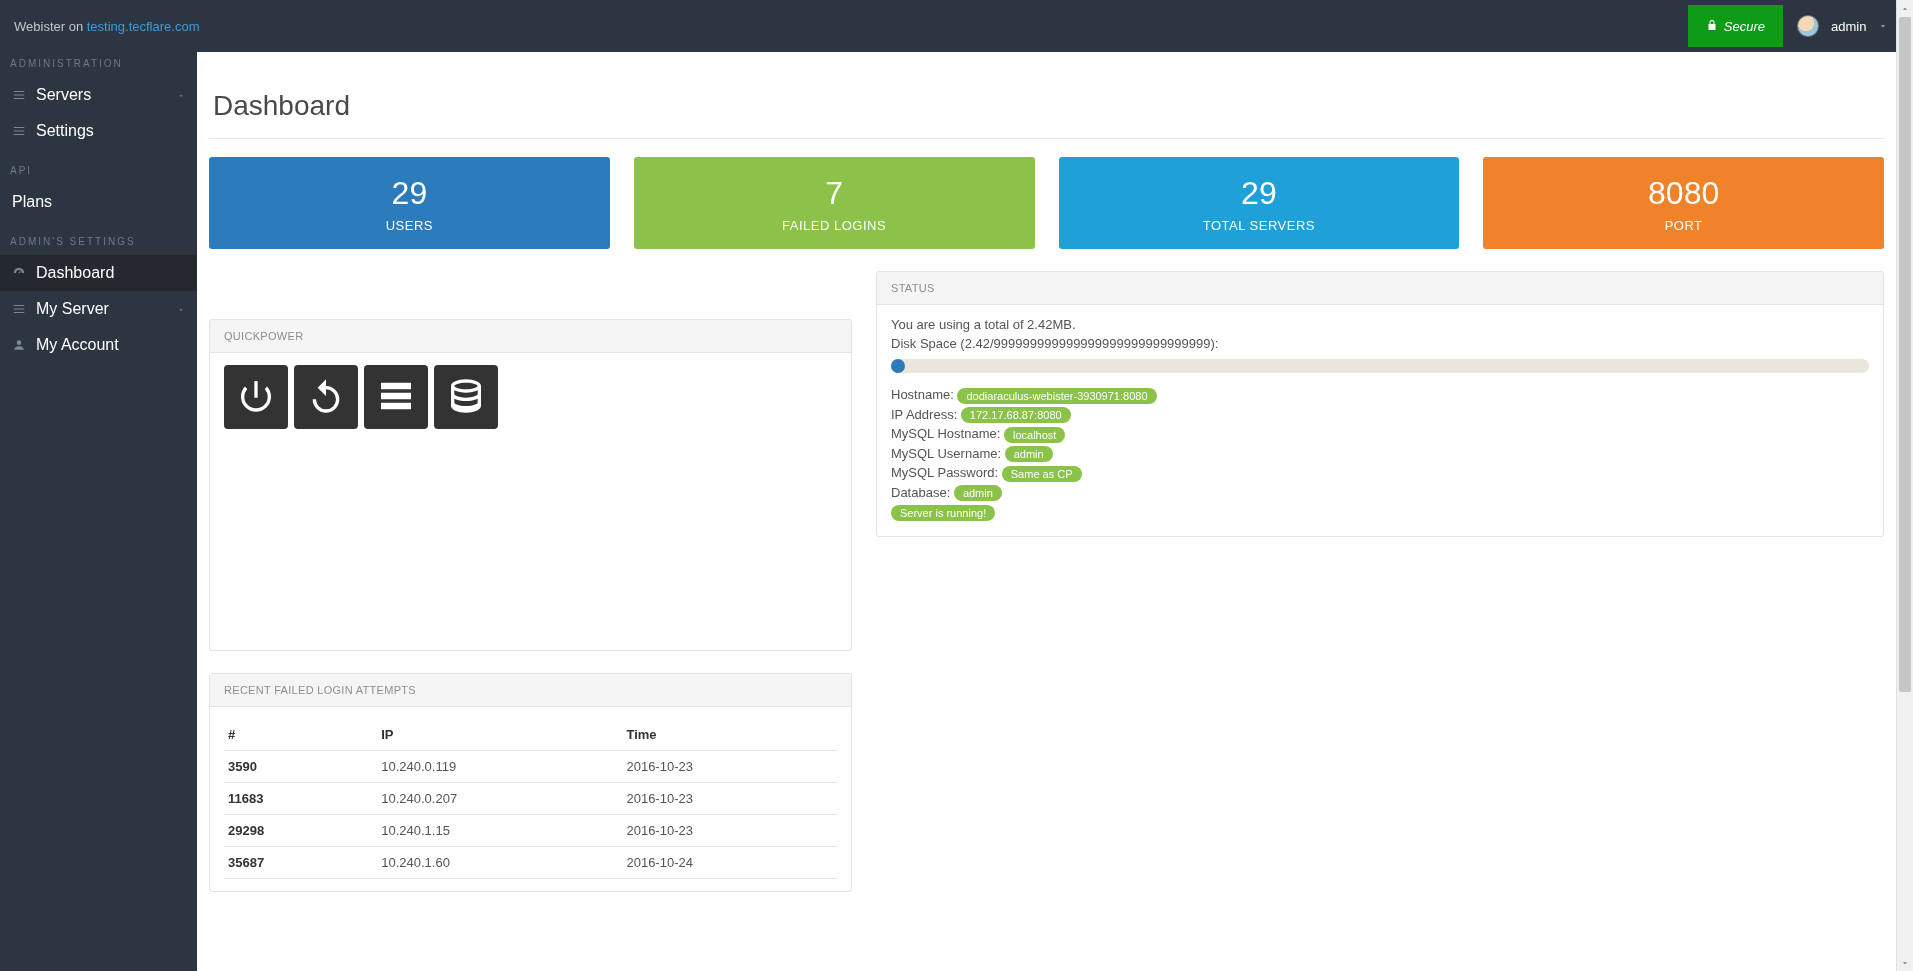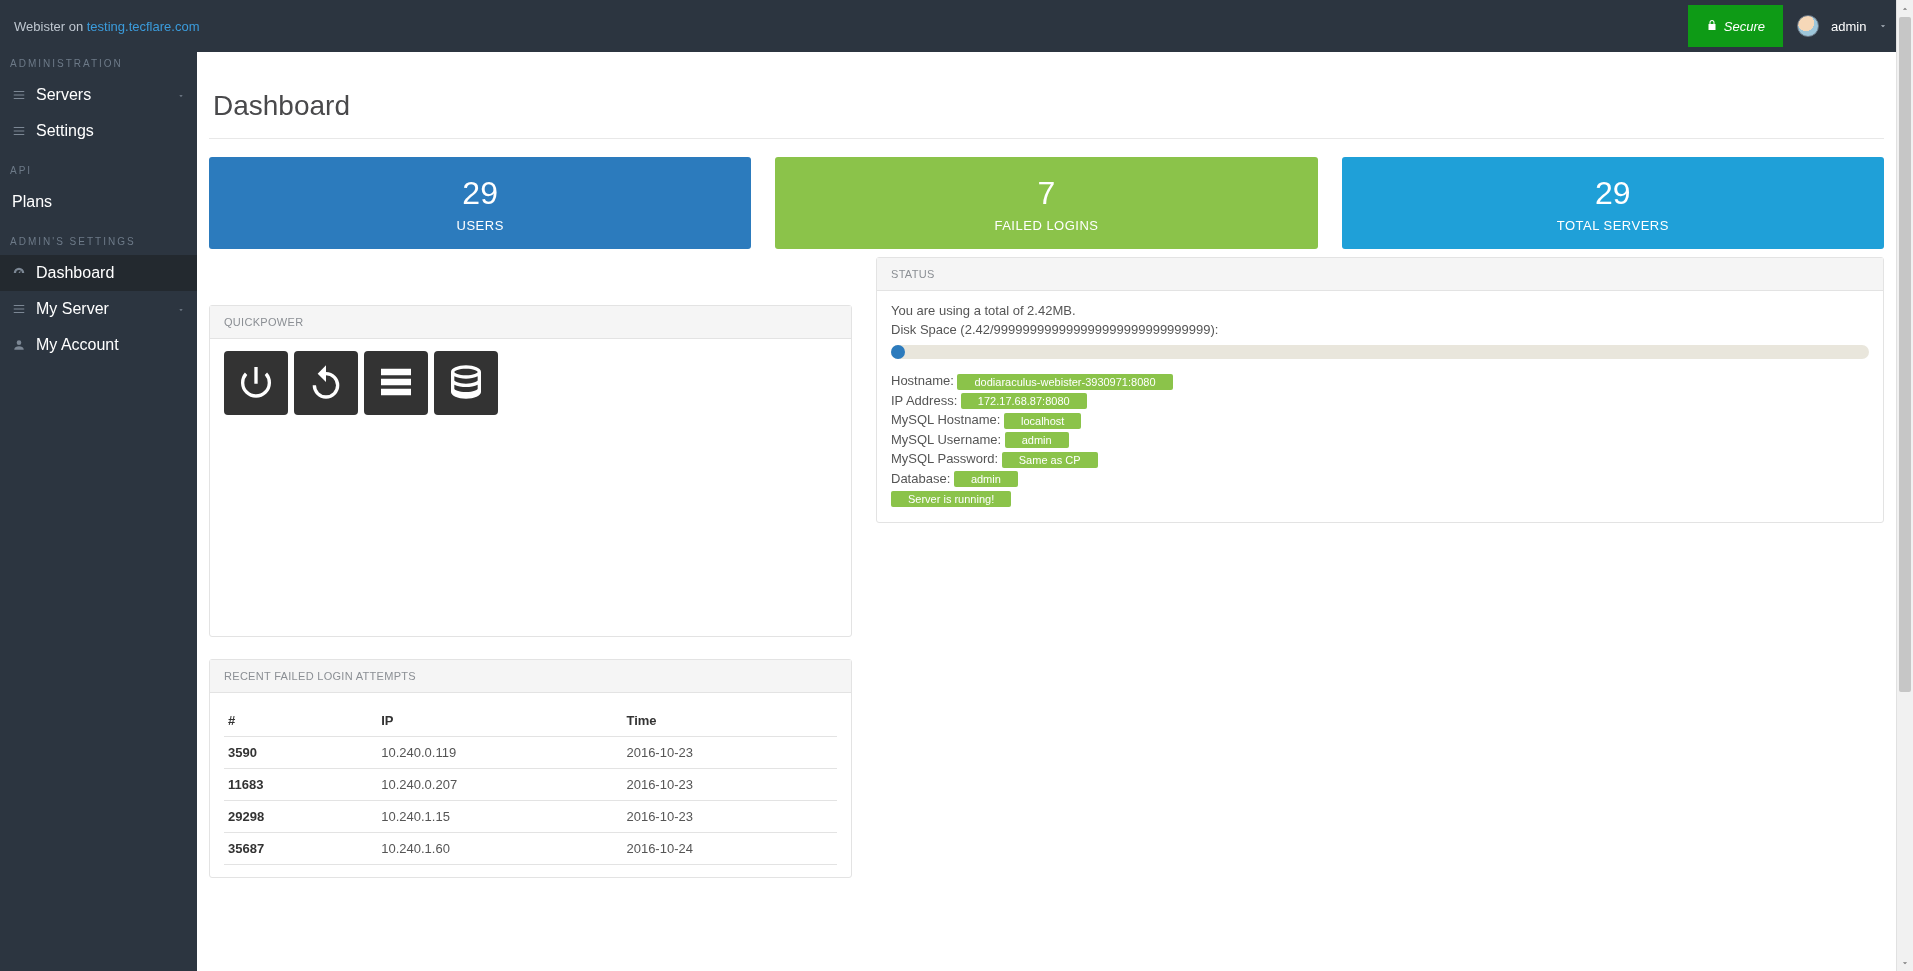--- a/index.html
+++ b/index.html
@@ -92,21 +92,21 @@
   overflow: auto;
 }
 .page-title {
   font-size: 28px;
   font-weight: 500;
   color: #49494b;
   margin: 48px 0 16px 4px;
 }
 hr.page-sep { border: 0; border-top: 1px solid #e8e8e8; margin-bottom: 18px; }
 
-.stat-row { display: flex; gap: 24px; margin-bottom: 8px; }
+.stat-row { display: flex; gap: 24px; margin-bottom: 22px; }
 .stat {
   flex: 1;
   color: #fff;
   text-align: center;
   padding: 18px 10px 16px 10px;
   border-radius: 3px;
 }
 .stat .num { font-size: 32px; font-weight: 400; }
 .stat .lbl { font-size: 13px; margin-top: 6px; letter-spacing: .5px; }
 .stat-blue   { background: #2c7bbd; }
@@ -157,22 +157,22 @@
   position: absolute; left: 0; top: 0; bottom: 0;
   width: 14px;
   background: #2c7bbd;
   border-radius: 8px 8px 8px 8px;
 }
 .pill {
   display: inline-block;
   background: #8bc34a;
   color: #fff;
   font-size: 11px;
-  padding: 2px 17px;
-  border-radius: 2px;
+  padding: 2px 9px;
+  border-radius: 8px;
   vertical-align: middle;
 }
 .status-kv { margin: 3px 0; }
 
 
 .failed-panel { margin-top: 22px; width: 643px; }
 table.flog { width: 100%; border-collapse: collapse; }
 table.flog th, table.flog td {
   text-align: left;
   padding: 8px 4px;
@@ -294,20 +294,24 @@
       <div class="num">29</div>
       <div class="lbl">USERS</div>
     </div>
     <div class="stat stat-green">
       <div class="num">7</div>
       <div class="lbl">FAILED LOGINS</div>
     </div>
     <div class="stat stat-teal">
       <div class="num">29</div>
       <div class="lbl">TOTAL SERVERS</div>
+    </div>
+    <div class="stat stat-orange">
+      <div class="num">8080</div>
+      <div class="lbl">PORT</div>
     </div>
   </div>
 
   <div class="two-col">
 
     <div class="left-col">
       <div class="panel" style="height:332px;margin-top:48px;">
         <div class="panel-hd">QUICKPOWER</div>
         <div class="panel-body">
           <div class="qp-row">

